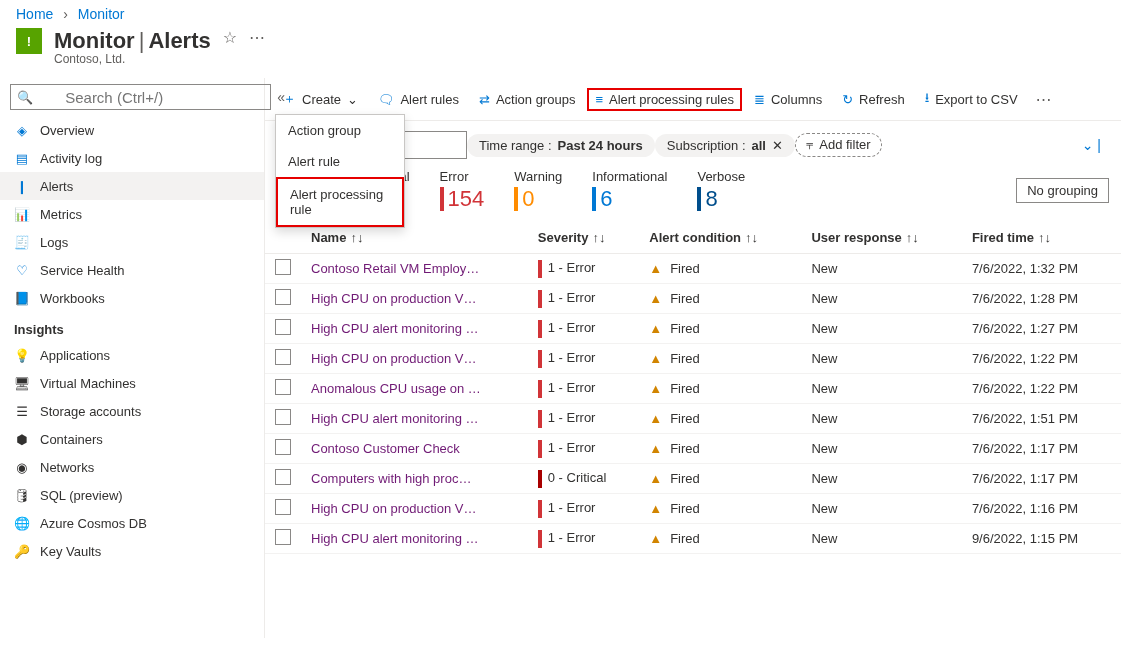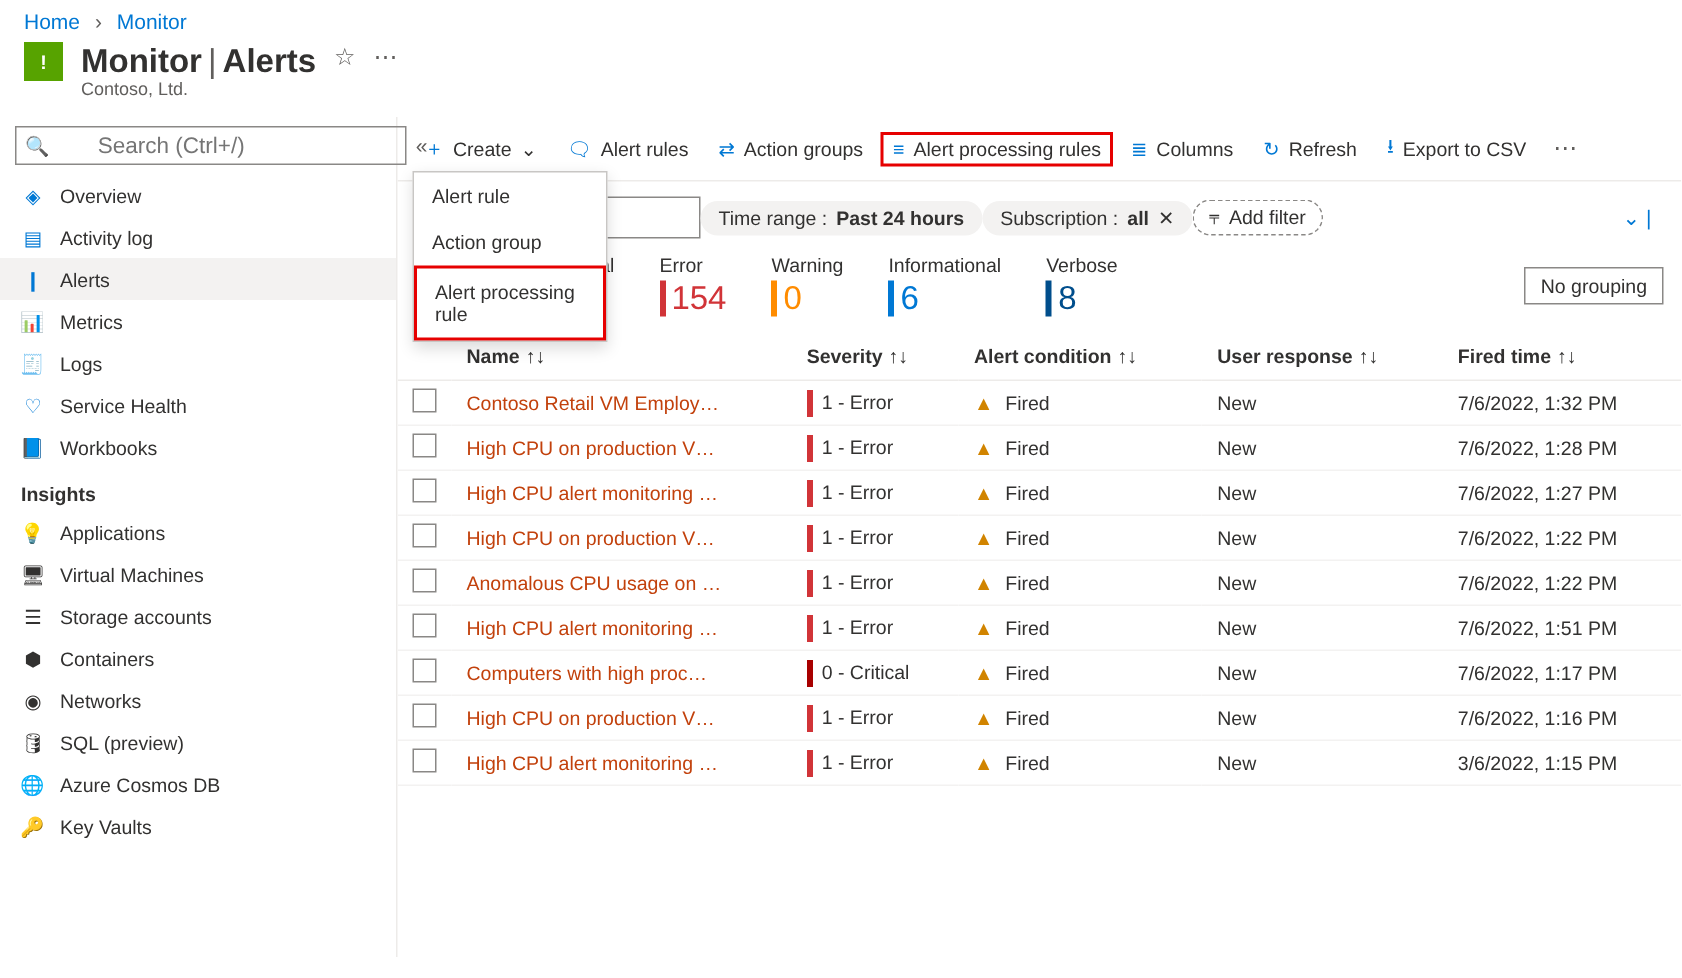--- a/index.html
+++ b/index.html
@@ -52,21 +52,21 @@
 .sumitem .val { font-size:22px; font-weight:400; display:flex; align-items:center; gap:4px;}
 .bar { width:4px; height:24px; display:inline-block;}
 .alertic { width:18px; height:18px; background:#57a300; display:inline-flex; align-items:center; justify-content:center; color:#fff; font-size:12px; font-weight:bold;}
 .group-btn { margin-left:auto; border:1px solid #8a8886; padding:4px 10px; font-size:13px; cursor:pointer; align-self:center;}
 
 .tablewrap { flex:1; overflow:auto;}
 table { width:100%; border-collapse:collapse; font-size:13px;}
 th { text-align:left; padding:8px 10px; font-weight:600; border-bottom:1px solid #edebe9;}
 th .sort { margin-left:4px;}
 td { padding:5px 10px; border-bottom:1px solid #f3f2f1; white-space:nowrap;}
-td.name { color:#c2410c; max-width:180px; overflow:hidden; text-overflow:ellipsis;}
+td.name { color:#701a75; max-width:180px; overflow:hidden; text-overflow:ellipsis;}
 .chk { width:16px; height:16px; border:1px solid #8a8886; display:inline-block;}
 .sevbar { width:4px; height:18px; display:inline-block; vertical-align:middle; margin-right:6px;}
 .warnic { color:#d18400; margin-right:8px; font-size:13px;}
 
 
 .c-blue{color:#0078d4;}
 </style>
 </head>
 <body>
 
@@ -190,22 +190,22 @@
           <span>Refresh</span>
         </div>
       <div class="tbtn">
           <span class="ic">⭳</span>
           <span>Export to CSV</span>
         </div>
       <span class="more" style="margin-left:6px;">⋯</span>
     </div>
 
     <div class="createmenu" id="createmenu">
+        <div>Action group</div>
         <div>Alert rule</div>
-        <div>Action group</div>
         <div class="highlight-red">Alert processing rule</div>
       </div>
 
     <div class="filterrow">
       <input class="searchin" style="">
       <div class="pill">
           <span>Time range : </span>
           <b>Past 24 hours</b>
         </div>
       <div class="pill">
@@ -322,39 +322,47 @@
             <tr>
               <td><span class="chk"></span></td>
               <td class="name">High CPU alert monitoring …</td>
               <td><span class="sevbar" style="background:#d13438"></span>1 - Error</td>
               <td><span class="warnic">▲</span>Fired</td>
               <td>New</td>
               <td>7/6/2022, 1:51 PM</td>
             </tr>
             <tr>
               <td><span class="chk"></span></td>
+              <td class="name">Contoso Customer Check</td>
+              <td><span class="sevbar" style="background:#d13438"></span>1 - Error</td>
+              <td><span class="warnic">▲</span>Fired</td>
+              <td>New</td>
+              <td>7/6/2022, 1:17 PM</td>
+            </tr>
+            <tr>
+              <td><span class="chk"></span></td>
               <td class="name">Computers with high proc…</td>
               <td><span class="sevbar" style="background:#a80000"></span>0 - Critical</td>
               <td><span class="warnic">▲</span>Fired</td>
               <td>New</td>
               <td>7/6/2022, 1:17 PM</td>
             </tr>
             <tr>
               <td><span class="chk"></span></td>
               <td class="name">High CPU on production V…</td>
               <td><span class="sevbar" style="background:#d13438"></span>1 - Error</td>
               <td><span class="warnic">▲</span>Fired</td>
               <td>New</td>
               <td>7/6/2022, 1:16 PM</td>
             </tr>
             <tr>
               <td><span class="chk"></span></td>
               <td class="name">High CPU alert monitoring …</td>
               <td><span class="sevbar" style="background:#d13438"></span>1 - Error</td>
               <td><span class="warnic">▲</span>Fired</td>
               <td>New</td>
-              <td>3/6/2022, 1:15 PM</td>
+              <td>9/6/2022, 1:15 PM</td>
             </tr>
           </tbody>
     </table>
     </div>
   </div>
 </div>
 
 </body></html>

